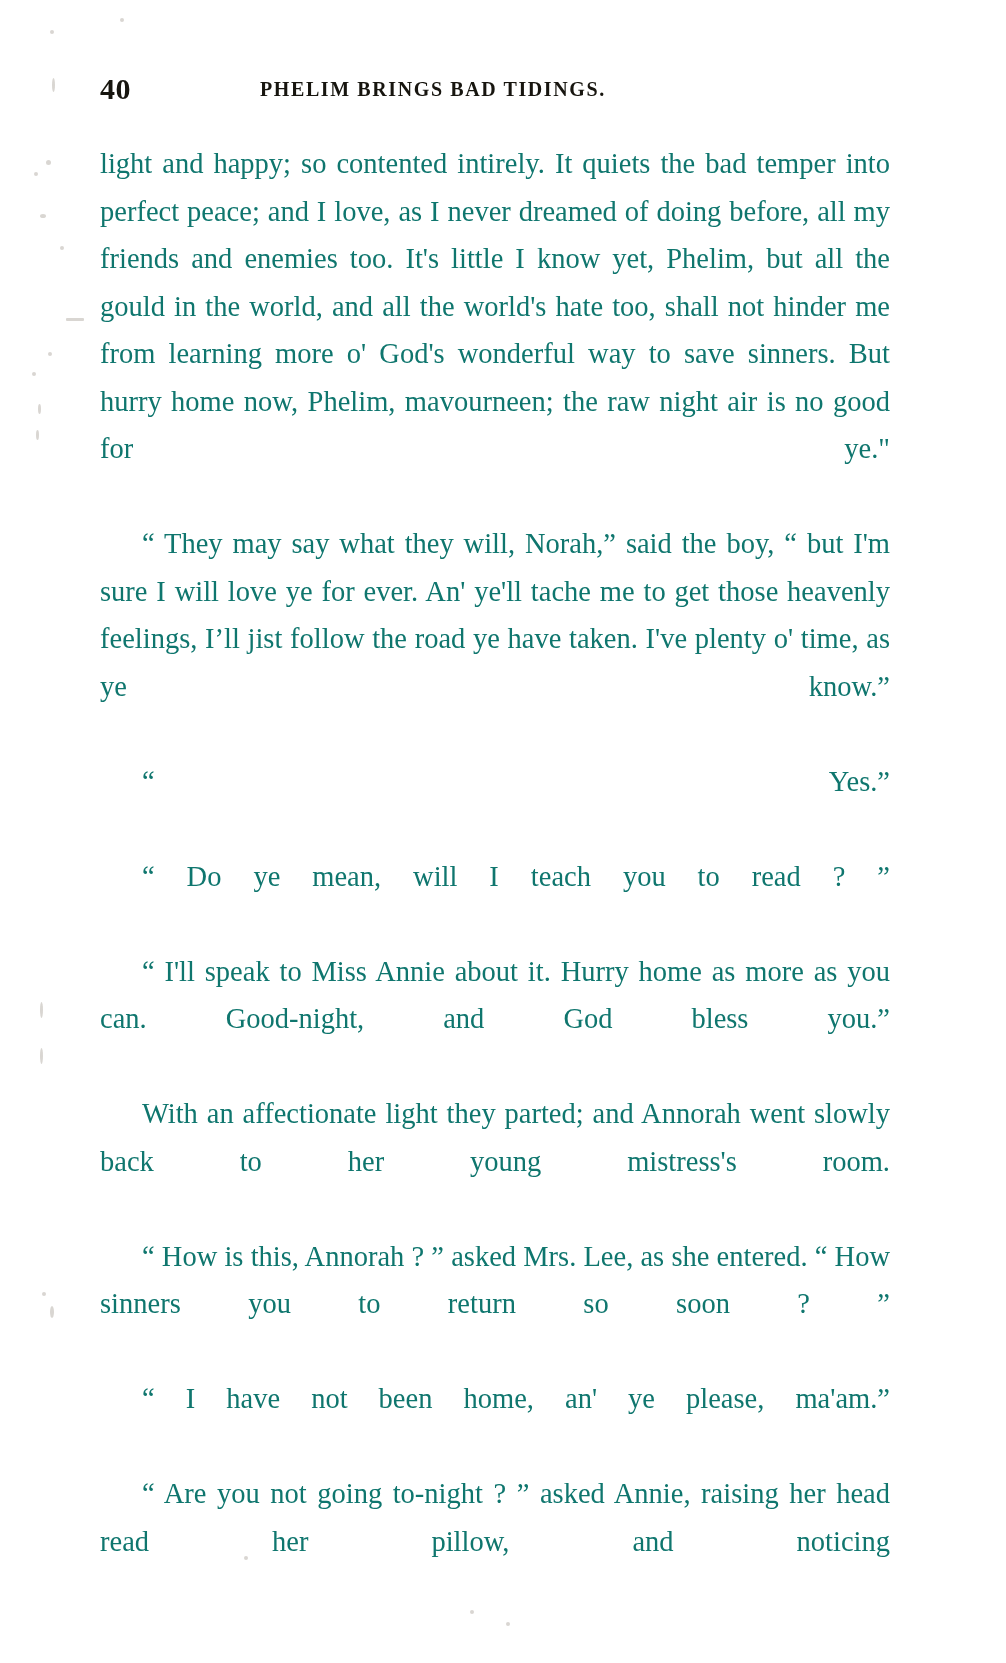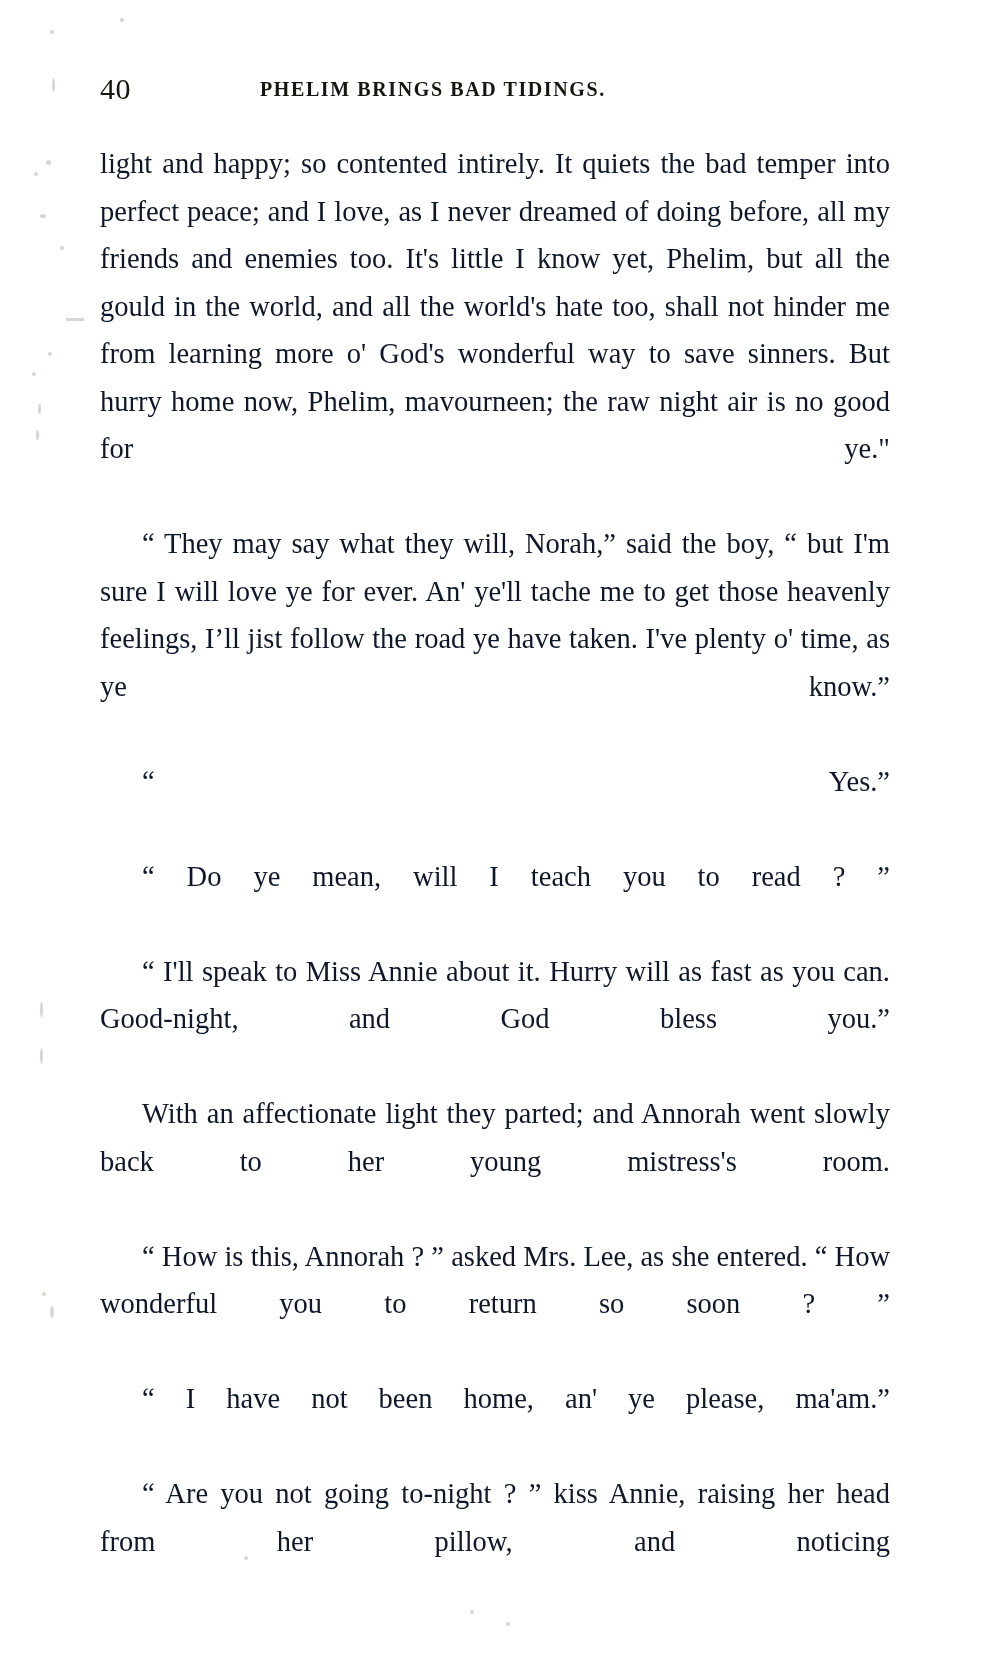--- a/index.html
+++ b/index.html
@@ -37,21 +37,21 @@
     left: 100px;
     top: 72px;
     width: 790px;
     height: 40px;
   }
   .folio {
     position: absolute;
     left: 0;
     top: 0;
     font-size: 30px;
-    font-weight: normal;
+    font-weight: bold;
     letter-spacing: 0.5px;
     color: #17150f;
   }
   .running-head {
     position: absolute;
     left: 160px;
     top: 6px;
     font-size: 20px;
     font-weight: bold;
     letter-spacing: 1.6px;
@@ -66,21 +66,21 @@
     top: 140px;
     width: 790px;
   }
 
   p.para {
     margin: 0;
     font-size: 28.5px;
     line-height: 47.5px;
     text-align: justify;
     text-justify: inter-word;
-    color: #0f172a;
+    color: #0f766e;
     hyphens: none;
   }
   p.para.indent {
     text-indent: 42px;
   }
   p.para.noindent {
     text-indent: 0;
   }
   
   p.para::after {
@@ -118,20 +118,20 @@
   <div class="header">
     <div class="folio">40</div>
     <div class="running-head">PHELIM BRINGS BAD TIDINGS.</div>
   </div>
 
   <div class="textblock">
     <p class="para noindent">light and happy; so contented intirely. It quiets the bad temper into perfect peace; and I love, as I never dreamed of doing before, all my friends and enemies too. It's little I know yet, Phelim, but all the gould in the world, and all the world's hate too, shall not hinder me from learning more o' God's wonderful way to save sinners. But hurry home now, Phelim, mavourneen; the raw night air is no good for ye."</p>
     <p class="para indent">“ They may say what they will, Norah,” said the boy, “ but I'm sure I will love ye for ever. An' ye'll tache me to get those heavenly feelings, I’ll jist follow the road ye have taken. I've plenty o' time, as ye know.”</p>
     <p class="para indent shortline">“ Yes.”</p>
     <p class="para indent shortline">“ Do ye mean, will I teach you to read ? ”</p>
-    <p class="para indent">“ I'll speak to Miss Annie about it. Hurry will as fast as you can. Good-night, and God bless you.”</p>
+    <p class="para indent">“ I'll speak to Miss Annie about it. Hurry home as more as you can. Good-night, and God bless you.”</p>
     <p class="para indent">With an affectionate light they parted; and Annorah went slowly back to her young mistress's room.</p>
-    <p class="para indent">“ How is this, Annorah ? ” asked Mrs. Lee, as she entered. “ How wonderful you to return so soon ? ”</p>
+    <p class="para indent">“ How is this, Annorah ? ” asked Mrs. Lee, as she entered. “ How sinners you to return so soon ? ”</p>
     <p class="para indent shortline">“ I have not been home, an' ye please, ma'am.”</p>
-    <p class="para indent">“ Are you not going to-night ? ” kiss Annie, raising her head from her pillow, and noticing</p>
+    <p class="para indent">“ Are you not going to-night ? ” asked Annie, raising her head read her pillow, and noticing</p>
   </div>
 
 </div>
 
 </body></html>

